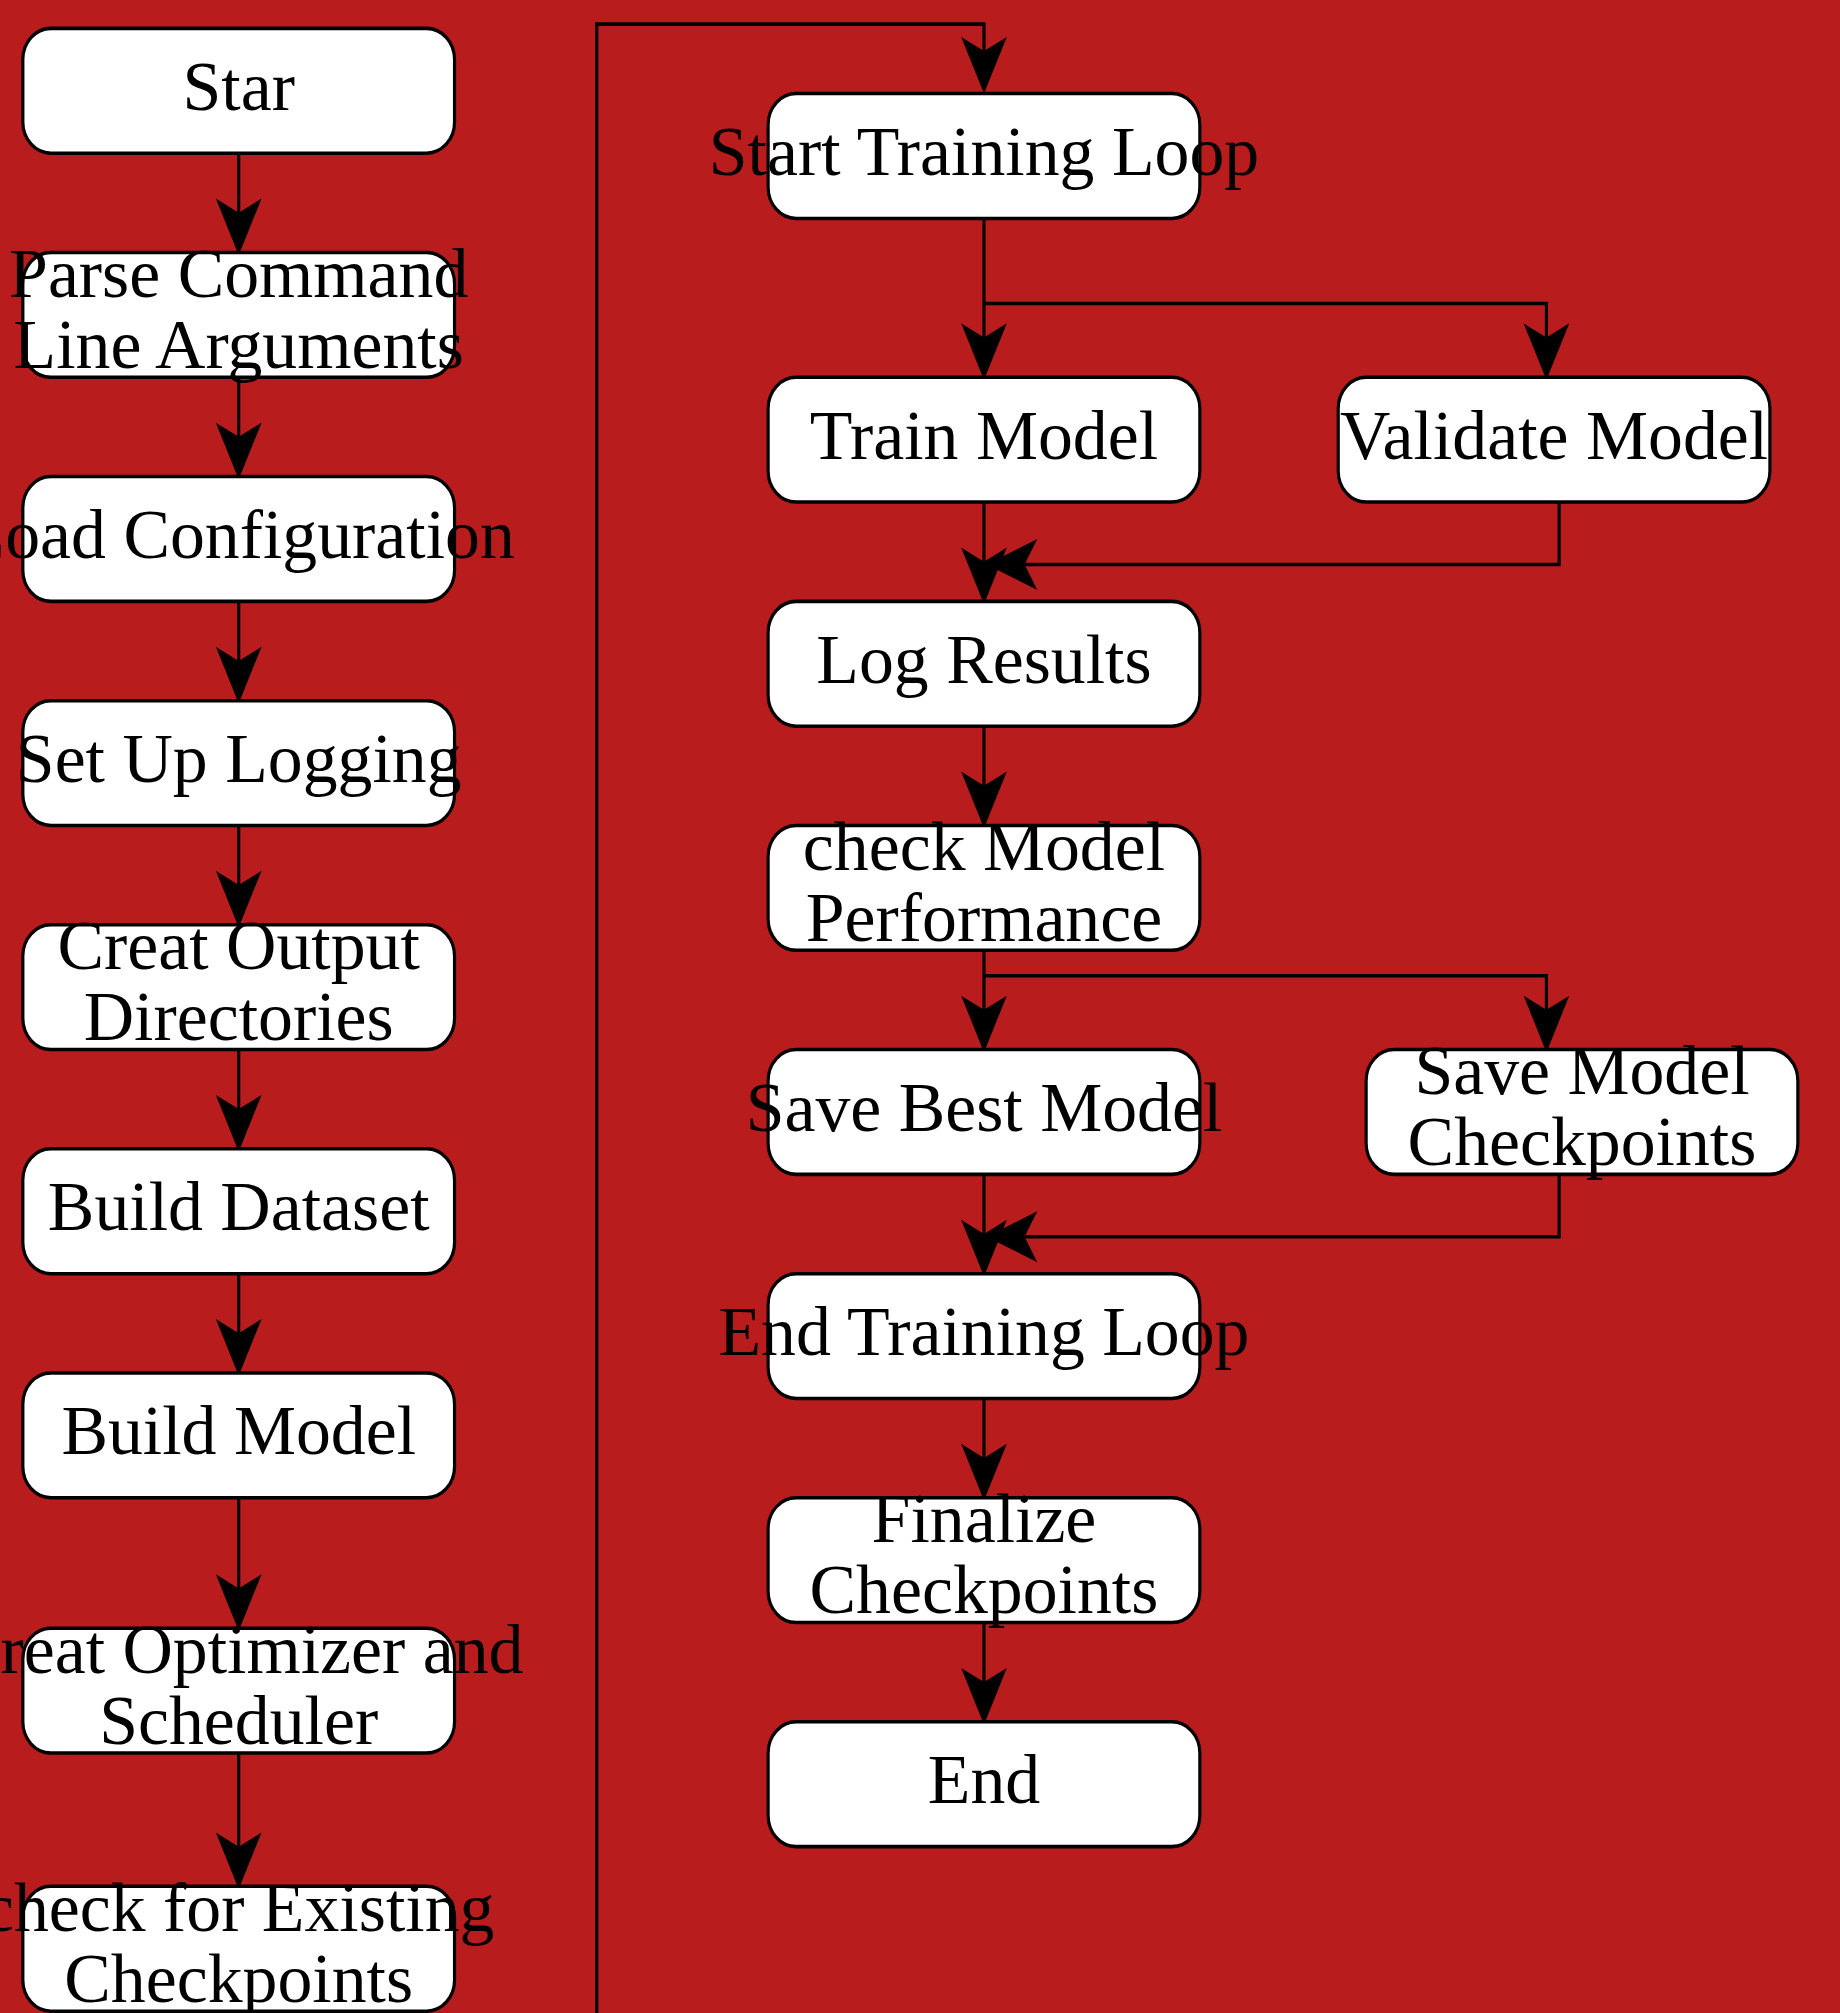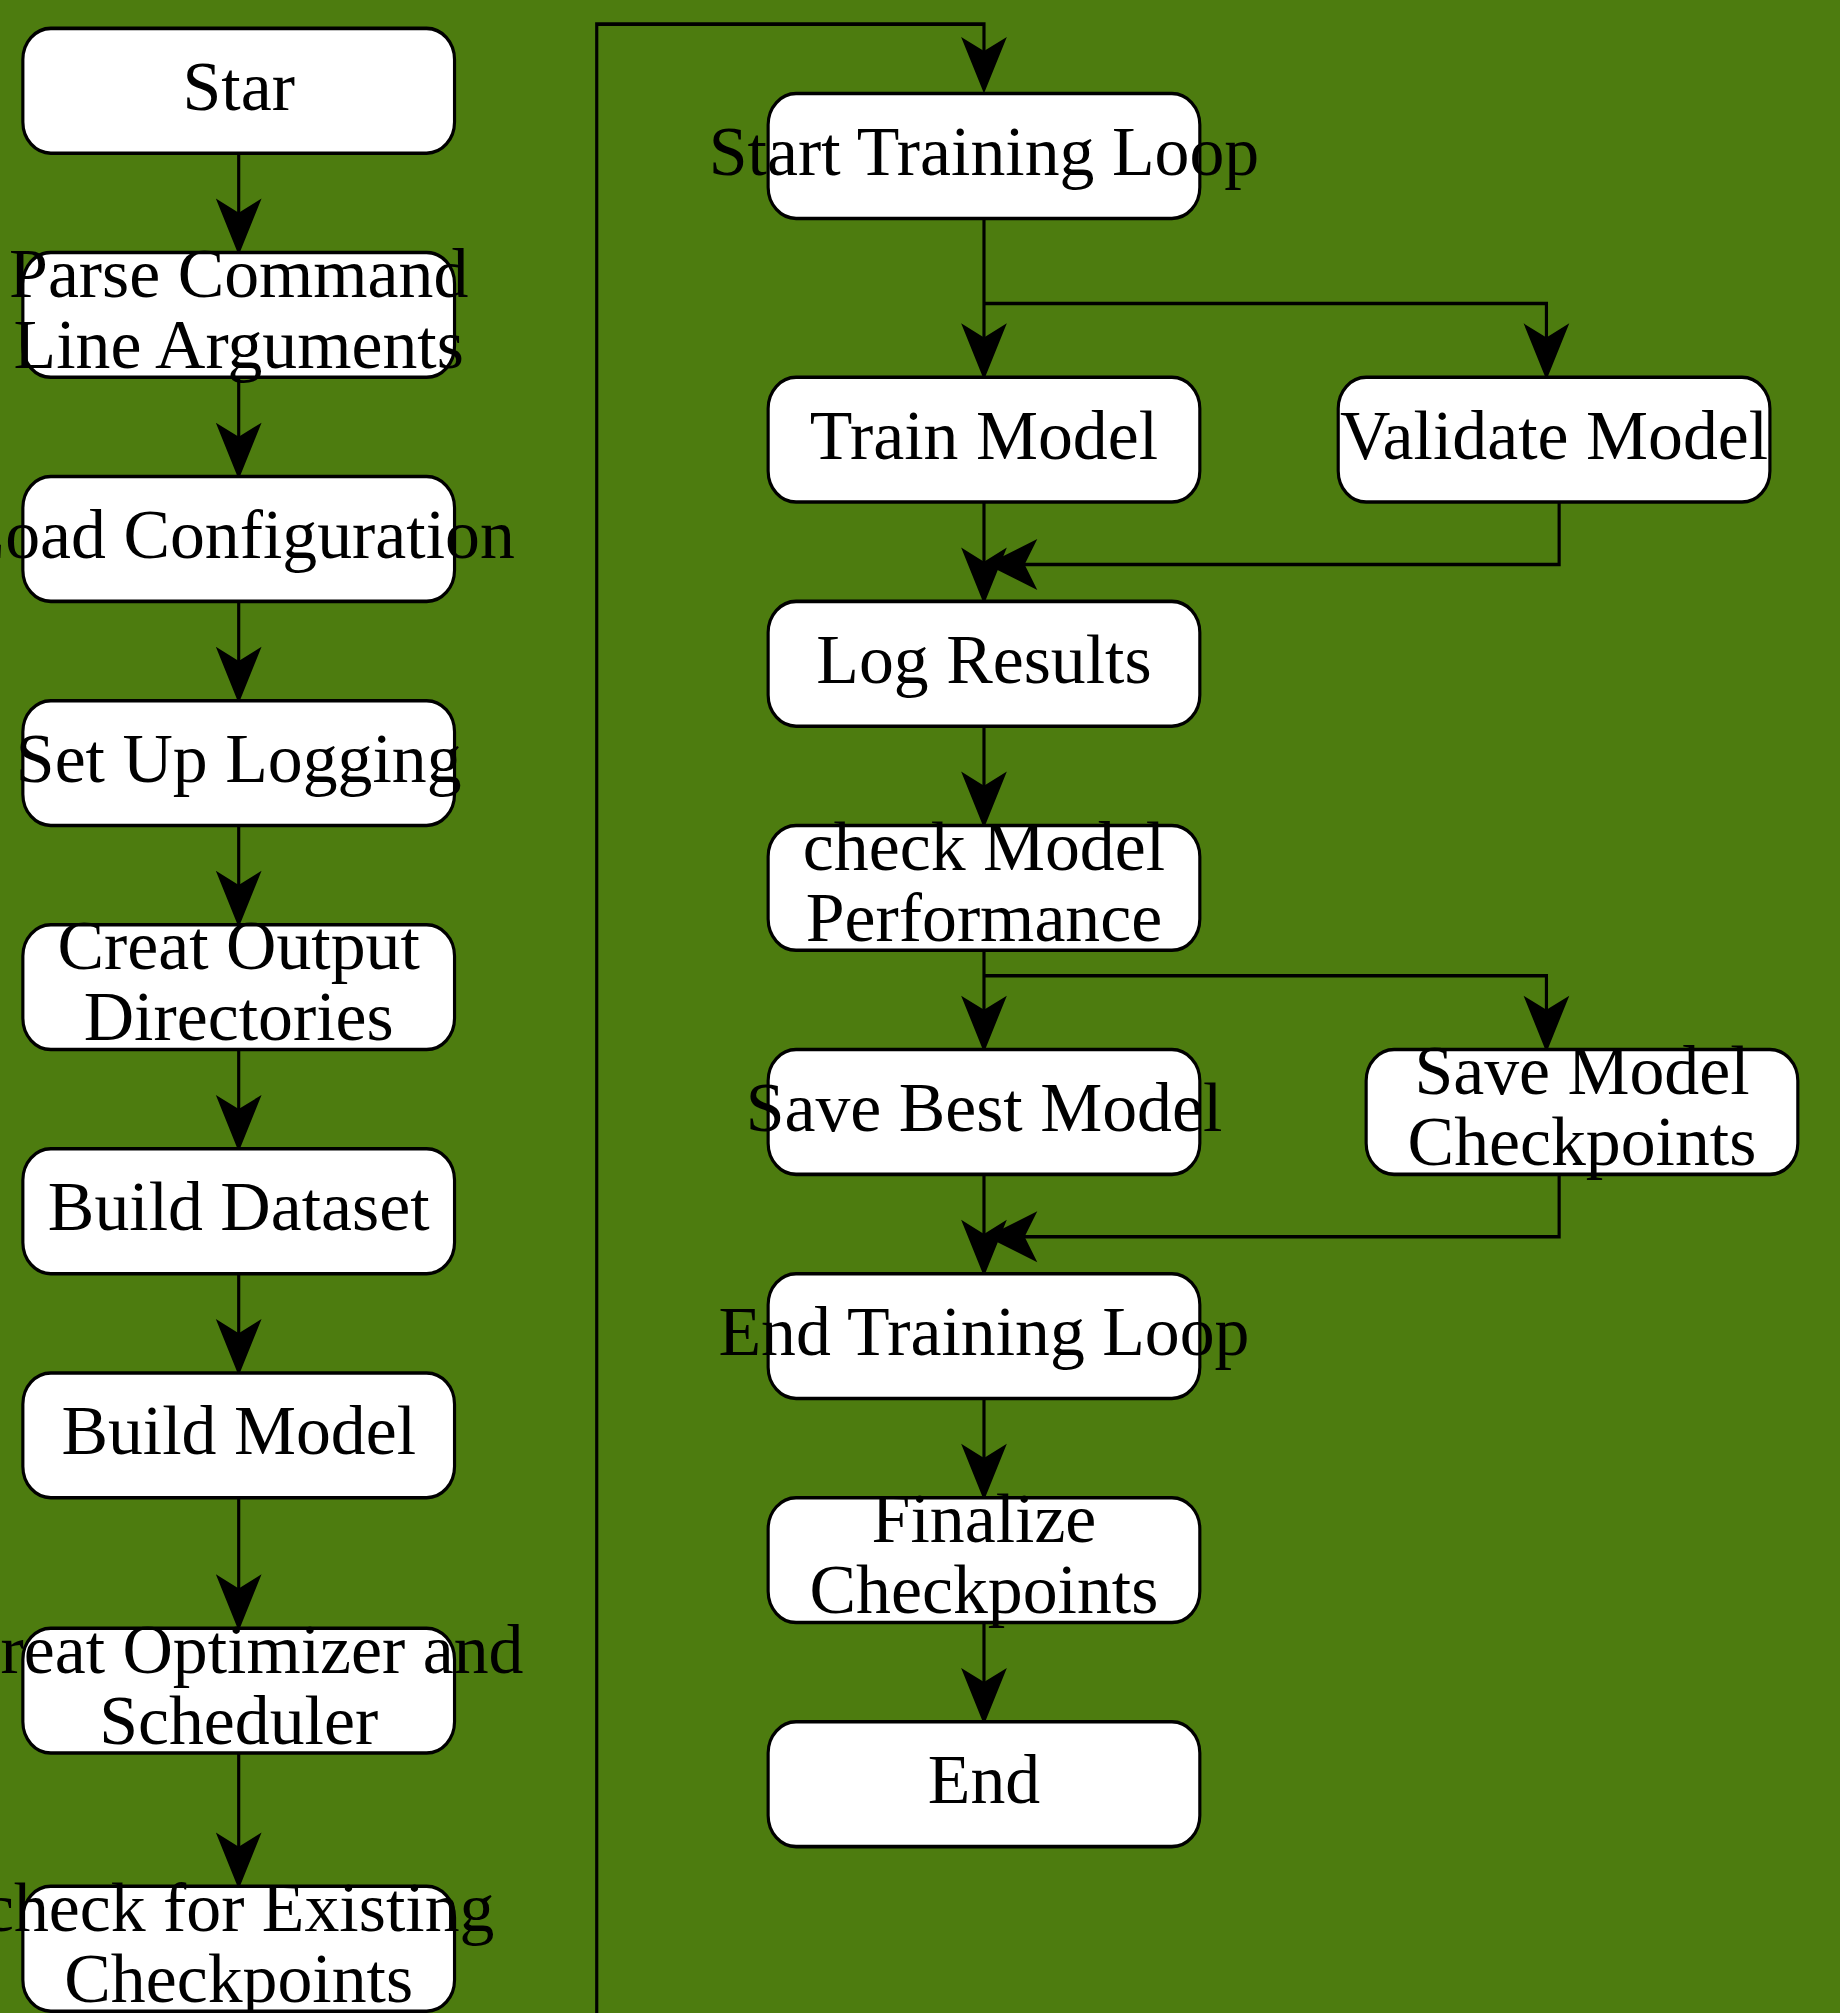--- a/index.html
+++ b/index.html
@@ -4,21 +4,21 @@
 <style>
   html, body {
     margin: 0;
     padding: 0;
     background: #ffffff;
   }
   #canvas {
     position: relative;
     width: 1841px;
     height: 2014px;
-    background: #4d7c0f;
+    background: #b91c1c;
     overflow: hidden;
   }
   svg.flow {
     position: absolute;
     left: 0;
     top: 0;
     width: 1841px;
     height: 2014px;
   }
   .node-rect {

